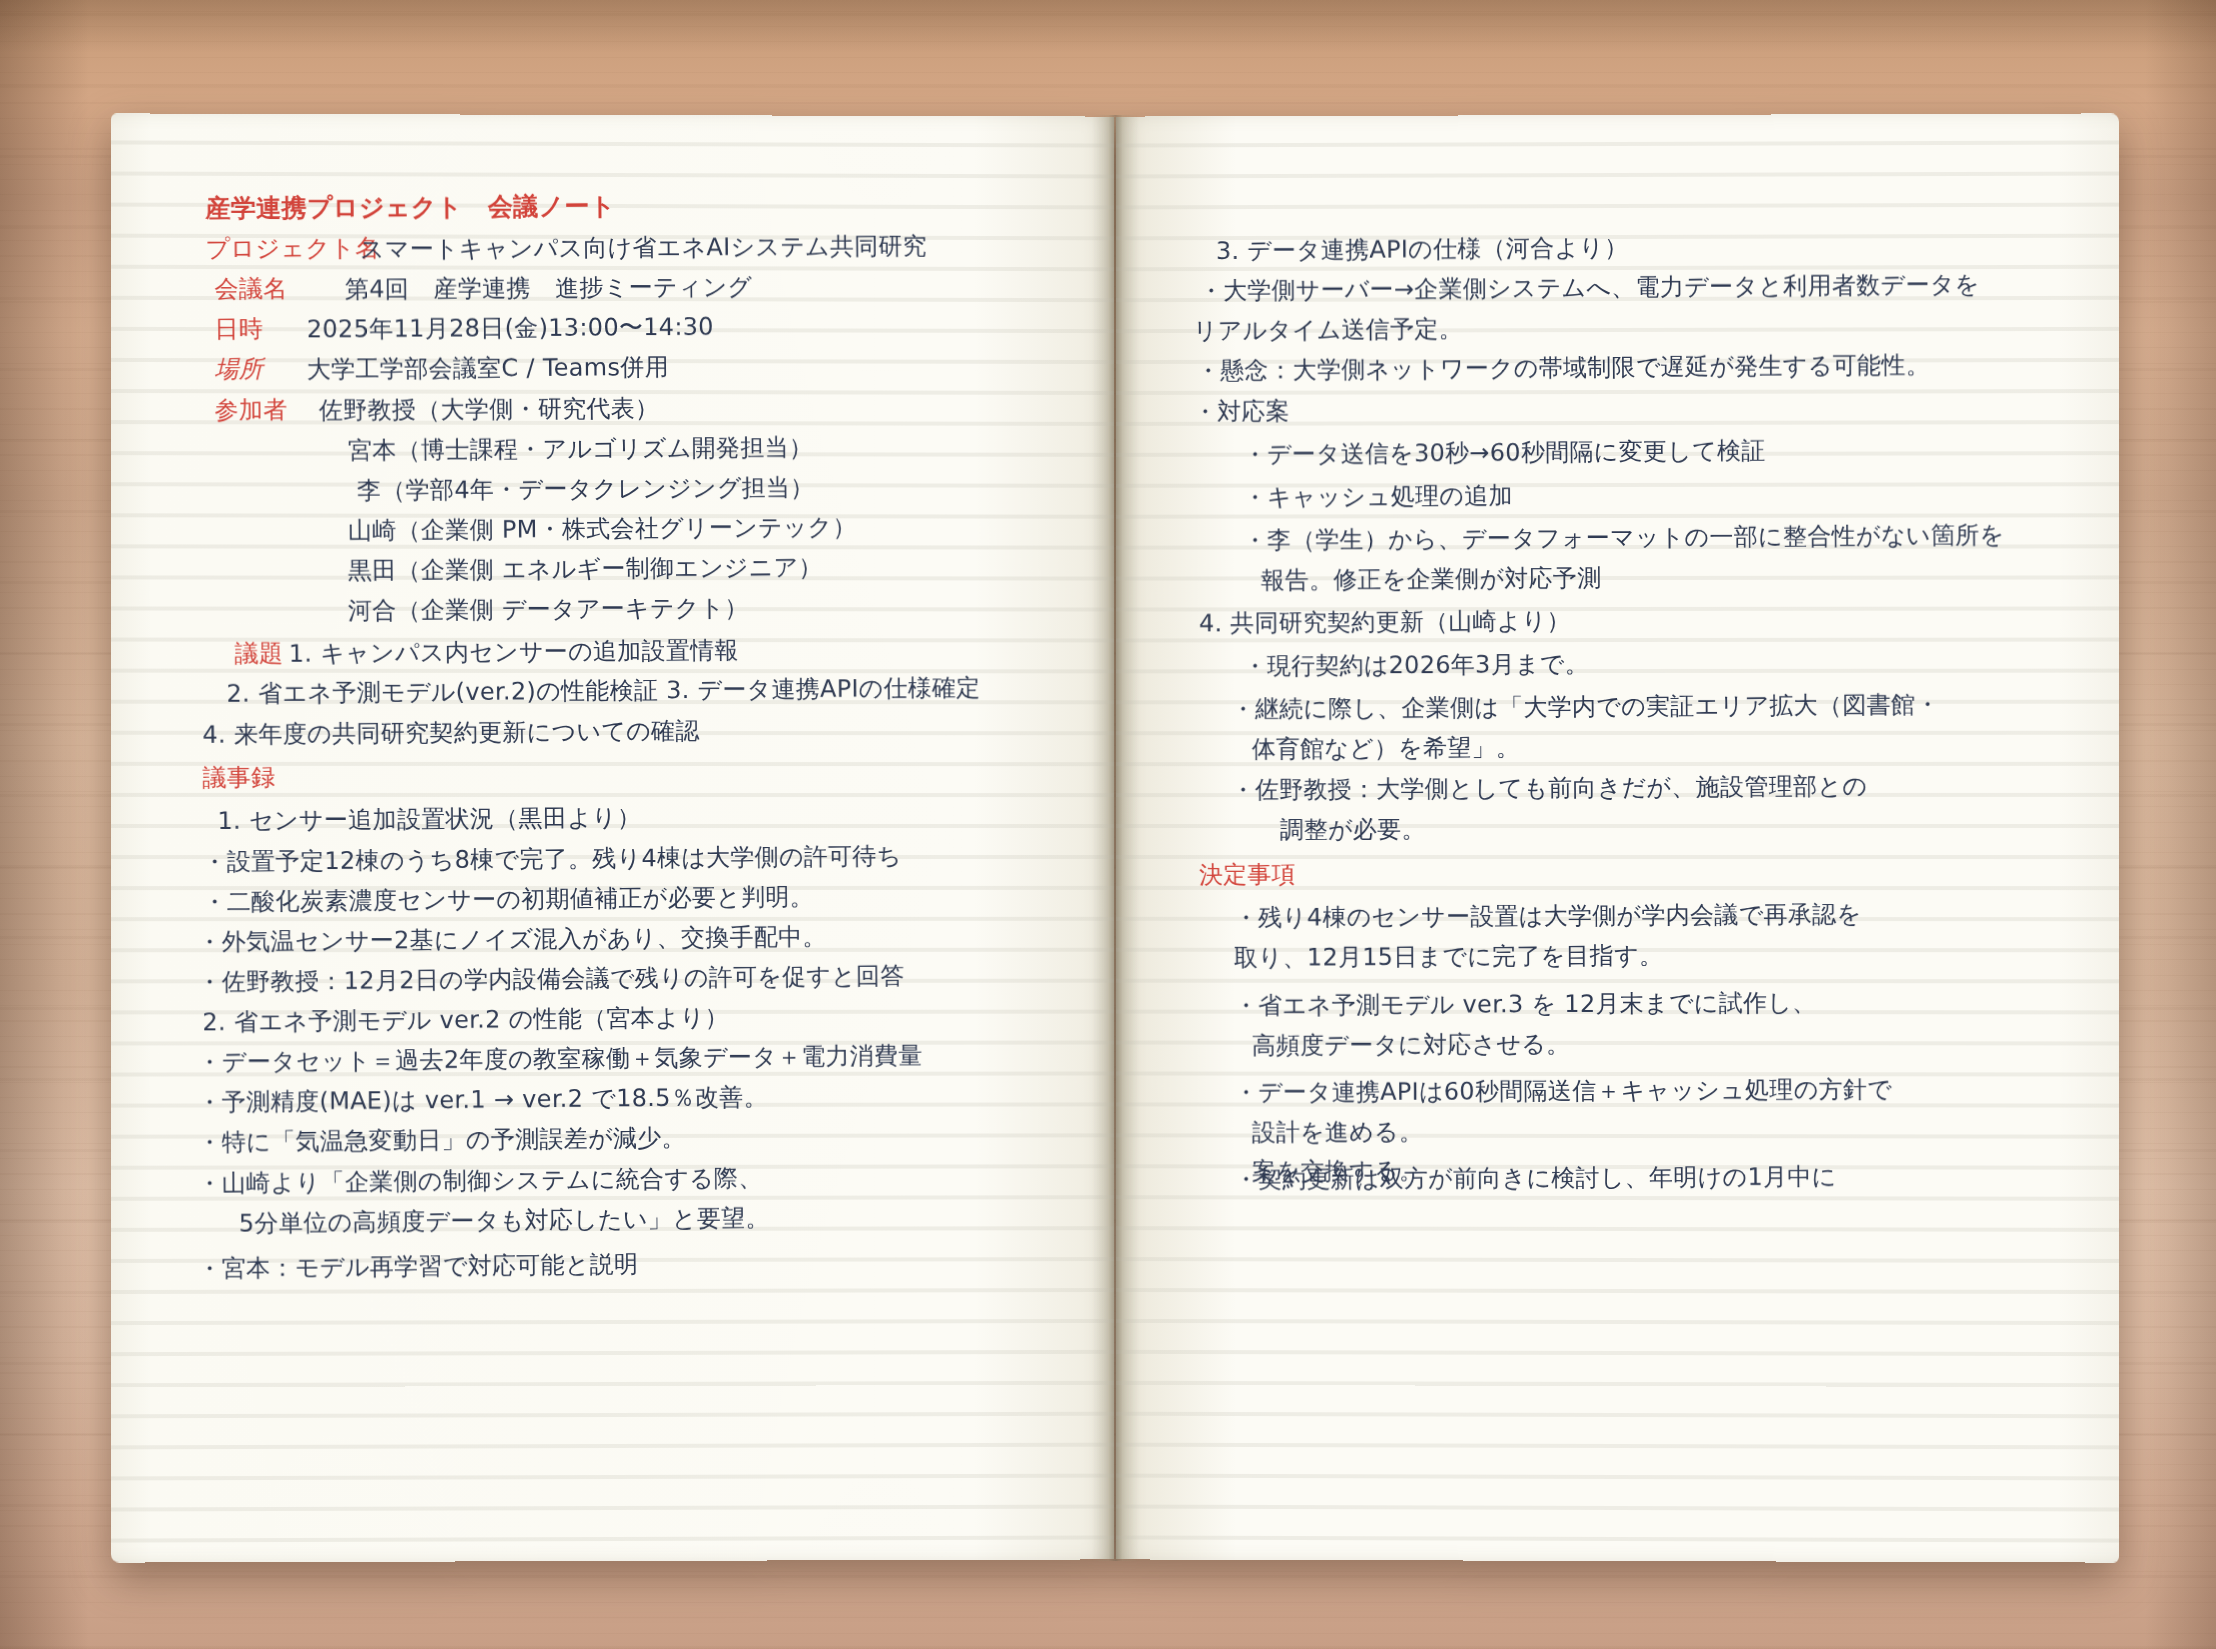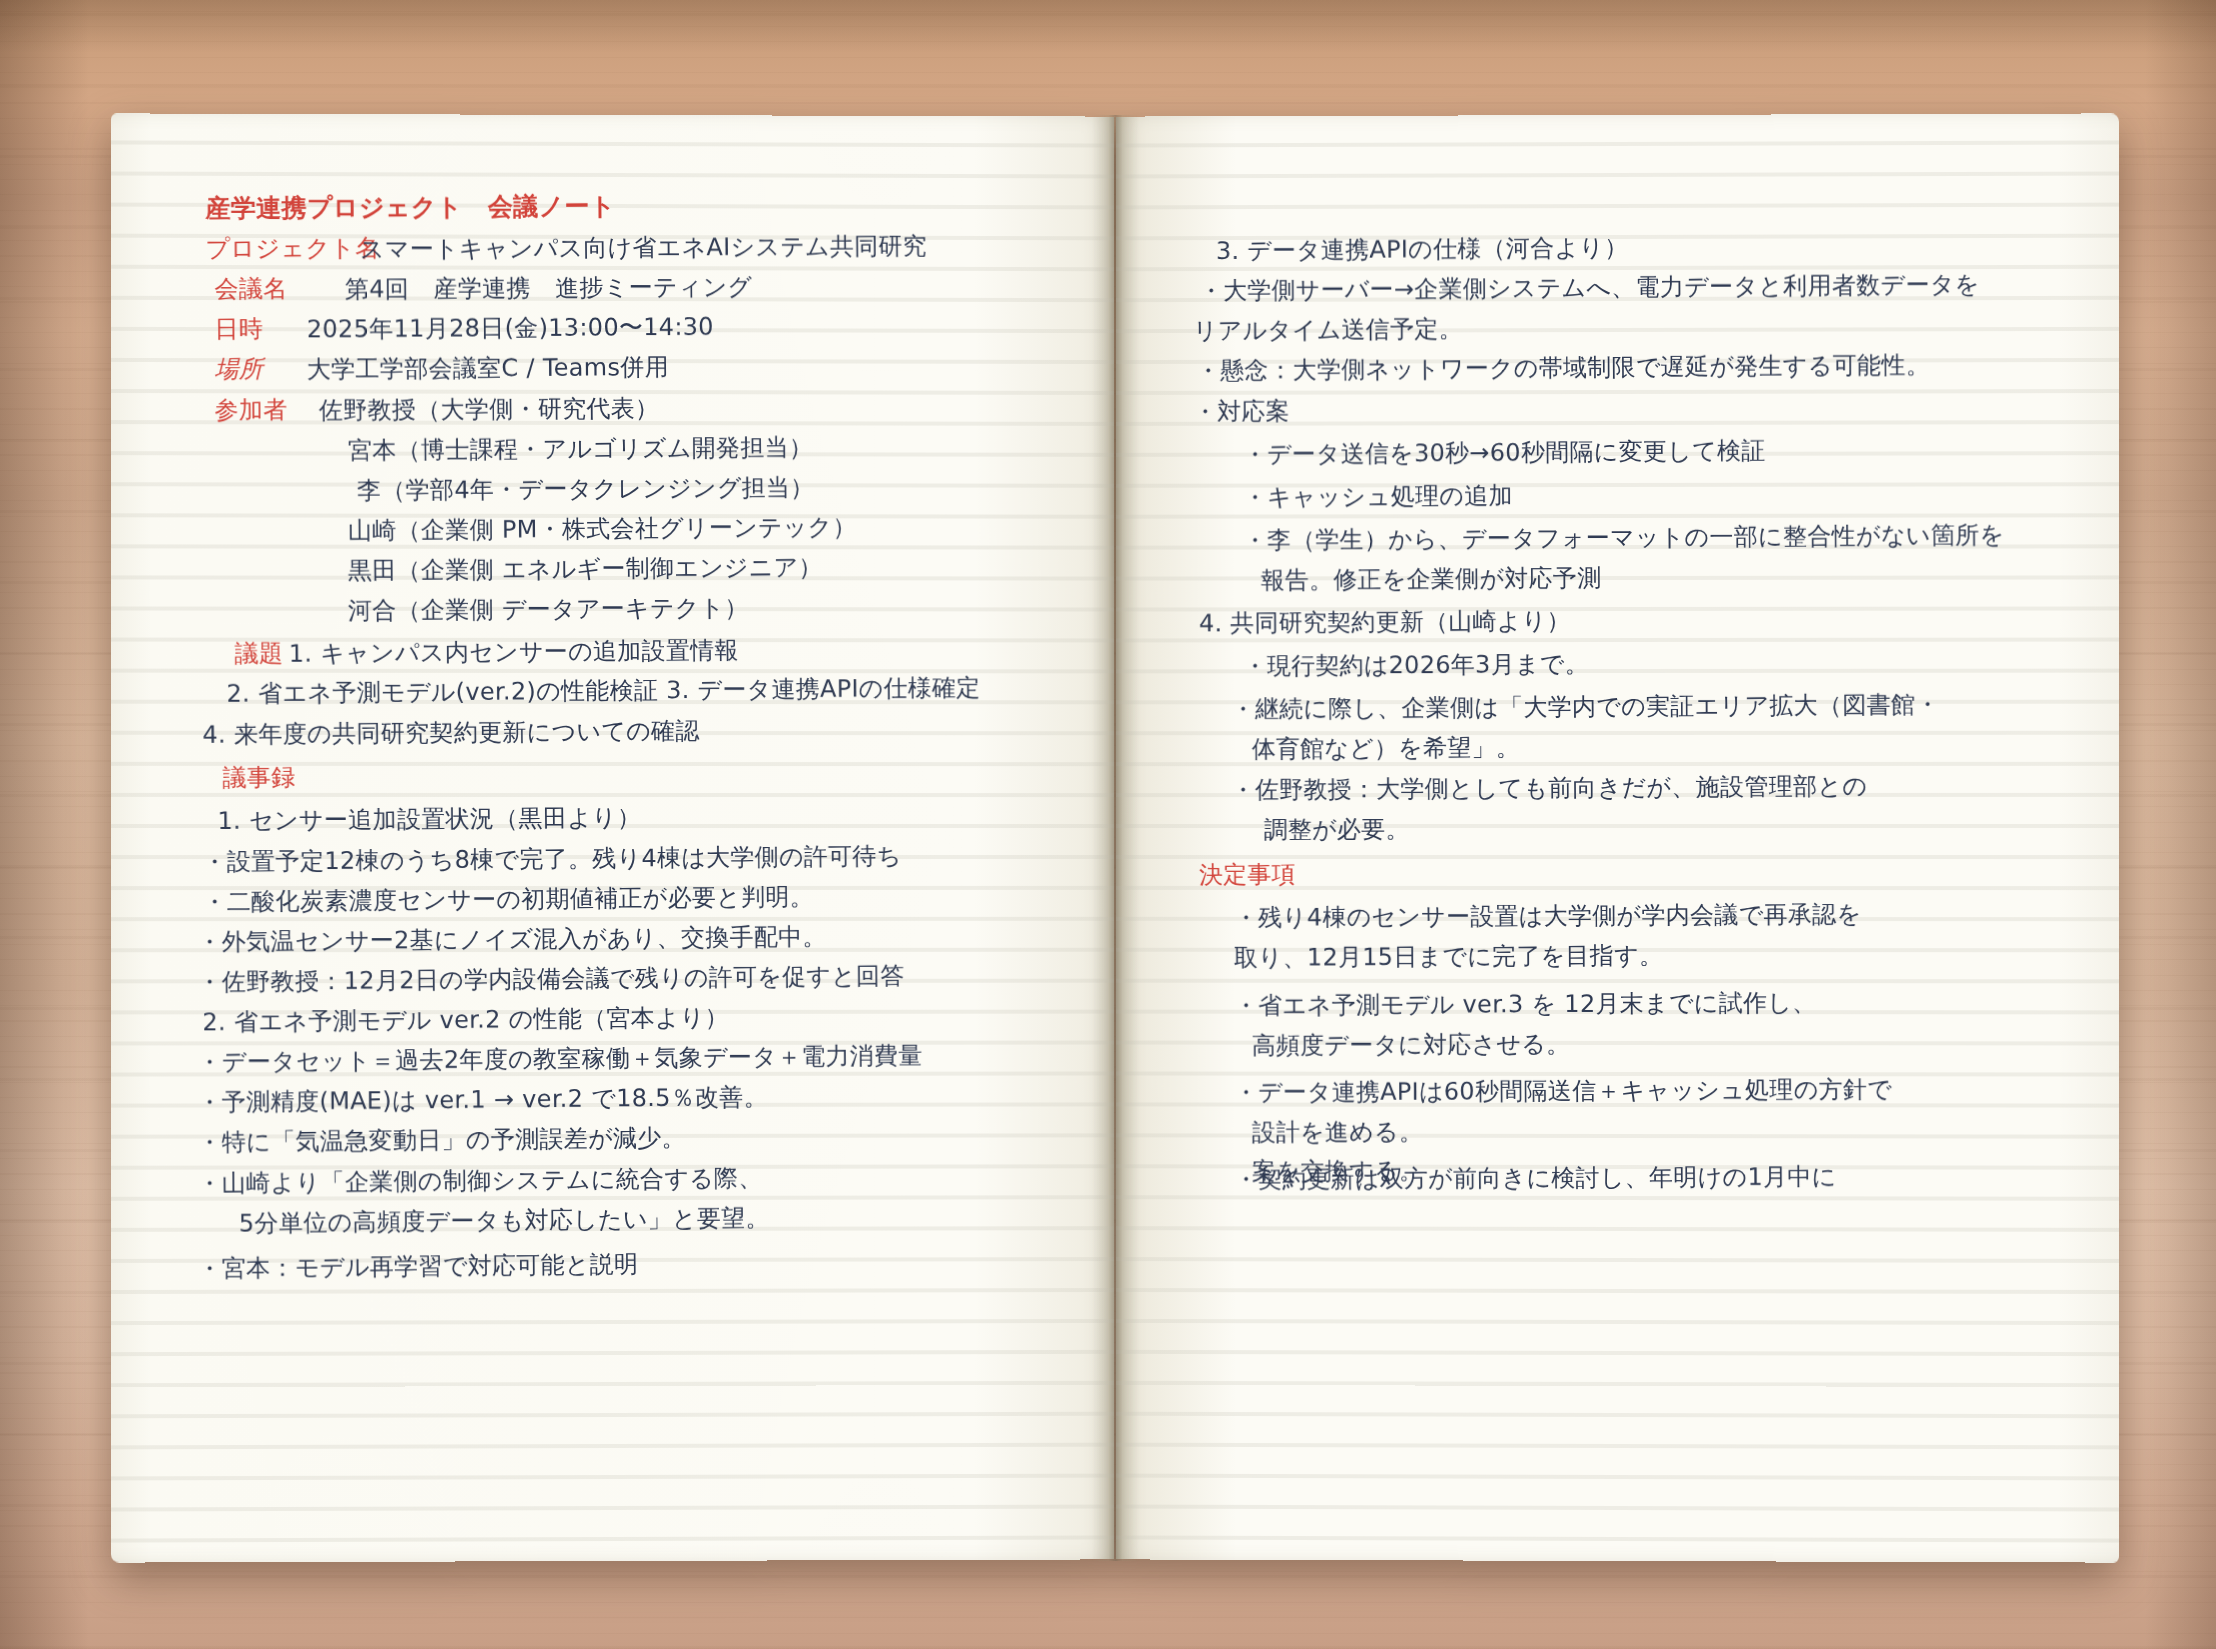--- a/index.html
+++ b/index.html
@@ -188,21 +188,21 @@
       <div class="ink tilt1" style="left:245px; top:359px;">李（学部4年・データクレンジング担当）</div>
       <div class="ink tilt1" style="left:236px; top:399px;">山崎（企業側 PM・株式会社グリーンテック）</div>
       <div class="ink tilt1" style="left:236px; top:439px;">黒田（企業側 エネルギー制御エンジニア）</div>
       <div class="ink tilt1" style="left:236px; top:479px;">河合（企業側 データアーキテクト）</div>
 
       <div class="ink red tilt1" style="left:91px; top:522px;margin-left:32px;">議題</div>
       <div class="ink tilt1" style="left:177px; top:522px;">1. キャンパス内センサーの追加設置情報</div>
       <div class="ink tilt1" style="left:115px; top:562px;">2. 省エネ予測モデル(ver.2)の性能検証 3. データ連携APIの仕様確定</div>
       <div class="ink tilt1" style="left:91px; top:603px;">4. 来年度の共同研究契約更新についての確認</div>
 
-      <div class="ink red tilt1" style="left:91px; top:646px;margin-left:20px;">議事録</div>
+      <div class="ink red tilt1" style="left:91px; top:646px;">議事録</div>
 
       <div class="ink tilt1" style="left:106px; top:689px;">1. センサー追加設置状況（黒田より）</div>
       <div class="ink tilt1" style="left:91px; top:730px;">・設置予定12棟のうち8棟で完了。残り4棟は大学側の許可待ち</div>
       <div class="ink tilt1" style="left:91px; top:770px;">・二酸化炭素濃度センサーの初期値補正が必要と判明。</div>
       <div class="ink tilt1" style="left:86px; top:810px;">・外気温センサー2基にノイズ混入があり、交換手配中。</div>
       <div class="ink tilt1" style="left:86px; top:850px;">・佐野教授：12月2日の学内設備会議で残りの許可を促すと回答</div>
       <div class="ink tilt1" style="left:91px; top:890px;">2. 省エネ予測モデル ver.2 の性能（宮本より）</div>
       <div class="ink tilt1" style="left:86px; top:930px;">・データセット＝過去2年度の教室稼働＋気象データ＋電力消費量</div>
       <div class="ink tilt1" style="left:86px; top:970px;">・予測精度(MAE)は ver.1 → ver.2 で18.5％改善。</div>
       <div class="ink tilt1" style="left:86px; top:1010px;">・特に「気温急変動日」の予測誤差が減少。</div>
@@ -225,21 +225,21 @@
       <div class="ink tilt2" style="left:127px; top:322px;">・データ送信を30秒→60秒間隔に変更して検証</div>
       <div class="ink tilt2" style="left:127px; top:365px;">・キャッシュ処理の追加</div>
       <div class="ink tilt2" style="left:127px; top:408px;">・李（学生）から、データフォーマットの一部に整合性がない箇所を</div>
       <div class="ink tilt2" style="left:145px; top:448px;">報告。修正を企業側が対応予測</div>
 
       <div class="ink tilt2" style="left:83px; top:491px;">4. 共同研究契約更新（山崎より）</div>
       <div class="ink tilt2" style="left:127px; top:534px;">・現行契約は2026年3月まで。</div>
       <div class="ink tilt2" style="left:115px; top:577px;">・継続に際し、企業側は「大学内での実証エリア拡大（図書館・</div>
       <div class="ink tilt2" style="left:136px; top:617px;">体育館など）を希望」。</div>
       <div class="ink tilt2" style="left:115px; top:658px;">・佐野教授：大学側としても前向きだが、施設管理部との</div>
-      <div class="ink tilt2" style="left:148px; top:698px;">調整が必要。</div>
+      <div class="ink tilt2" style="left:164px; top:698px;">調整が必要。</div>
 
       <div class="ink red tilt2" style="left:83px; top:743px;">決定事項</div>
 
       <div class="ink tilt2" style="left:118px; top:786px;">・残り4棟のセンサー設置は大学側が学内会議で再承認を</div>
       <div class="ink tilt2" style="left:118px; top:826px;">取り、12月15日までに完了を目指す。</div>
       <div class="ink tilt2" style="left:118px; top:874px;">・省エネ予測モデル ver.3 を 12月末までに試作し、</div>
       <div class="ink tilt2" style="left:136px; top:914px;">高頻度データに対応させる。</div>
       <div class="ink tilt2" style="left:118px; top:961px;">・データ連携APIは60秒間隔送信＋キャッシュ処理の方針で</div>
       <div class="ink tilt2" style="left:136px; top:1001px;">設計を進める。</div>
       <div class="ink tilt2" style="left:118px; top:1048px;">・契約更新は双方が前向きに検討し、年明けの1月中に</div>

